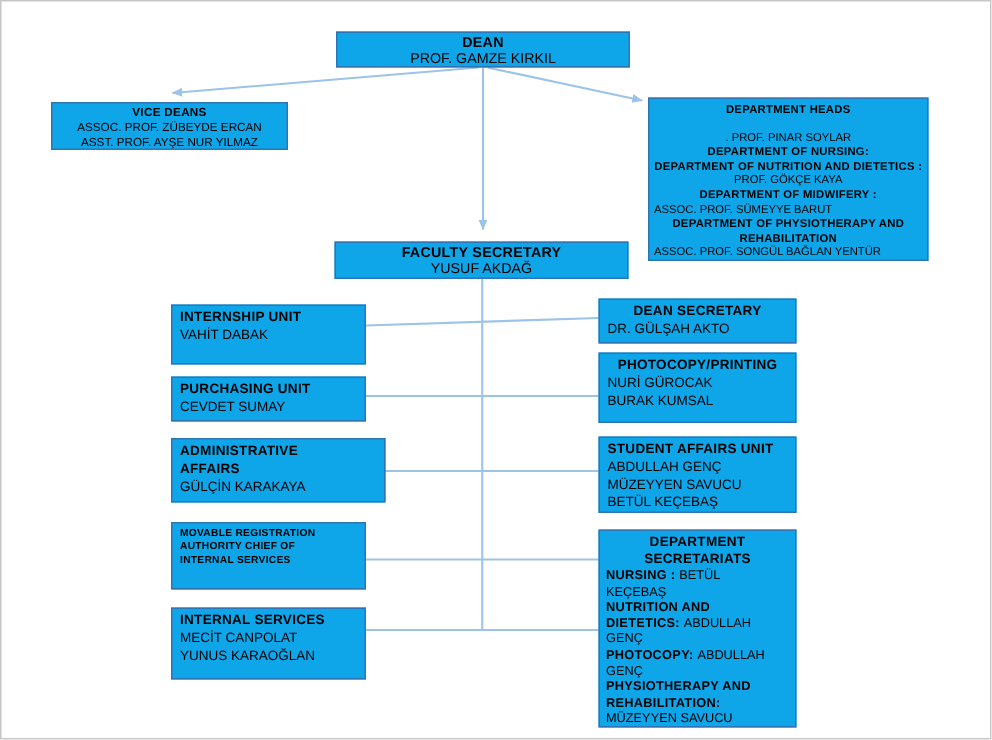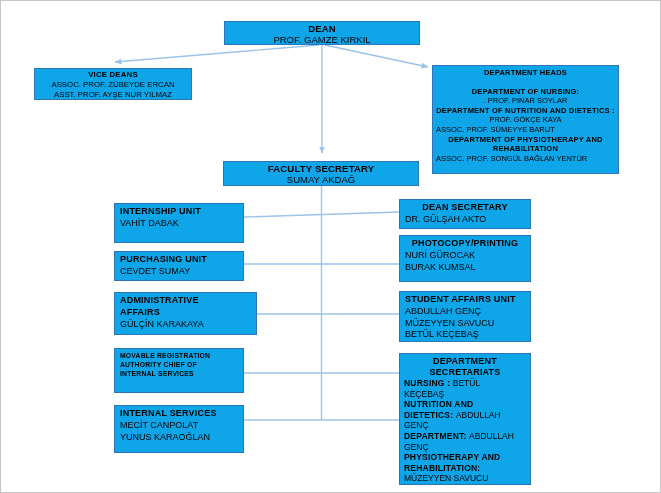--- a/index.html
+++ b/index.html
@@ -76,33 +76,34 @@
 
   <div class="box vice c" style="left:33px;top:67px;width:158px;height:32px">
     <div class="line b">VICE DEANS</div>
     <div class="line">ASSOC. PROF.  ZÜBEYDE ERCAN</div>
     <div class="line">ASST. PROF.  AYŞE NUR YILMAZ</div>
   </div>
 
   <div class="box heads" style="left:431px;top:64px;width:187px;height:109px">
     <div class="line b c">DEPARTMENT HEADS</div>
     <div class="spacer"></div>
+    <div class="line c">. PROF.  PINAR SOYLAR</div>
     <div class="line b c">DEPARTMENT OF NURSING:</div>
-    <div class="line c">. PROF.  PINAR SOYLAR</div>
     <div class="line b c">DEPARTMENT OF NUTRITION AND DIETETICS :</div>
     <div class="line c">PROF. GÖKÇE KAYA</div>
+    <div class="line b c">DEPARTMENT OF MIDWIFERY :</div>
     <div class="line">ASSOC. PROF. SÜMEYYE BARUT</div>
     <div class="line b c">DEPARTMENT  OF PHYSIOTHERAPY AND</div>
     <div class="line b c">REHABILITATION</div>
     <div class="line">ASSOC. PROF. SONGÜL BAĞLAN YENTÜR</div>
   </div>
 
   <div class="box big c" style="left:222px;top:160px;width:196px;height:25px">
     <div class="line b">FACULTY SECRETARY</div>
-    <div class="line">SUMAY AKDAĞ</div>
+    <div class="line">YUSUF AKDAĞ</div>
   </div>
 
   <div class="box unit" style="left:113px;top:202px;width:130px;height:40px">
     <div class="line b">INTERNSHIP UNIT</div>
     <div class="line">VAHİT DABAK</div>
   </div>
 
   <div class="box unit" style="left:113px;top:250px;width:130px;height:30px">
     <div class="line b">PURCHASING UNIT</div>
     <div class="line">CEVDET SUMAY</div>
@@ -145,20 +146,20 @@
   </div>
 
   <div class="box dsec" style="left:398px;top:352px;width:132px;height:132px">
     <div class="tl">DEPARTMENT</div>
     <div class="tl">SECRETARIATS</div>
     <div class="line"><span class="b">NURSING : </span><span>BETÜL</span></div>
     <div class="line"><span class="b"></span><span>KEÇEBAŞ</span></div>
     <div class="line"><span class="b">NUTRITION AND</span><span></span></div>
     <div class="line"><span class="b">DIETETICS: </span><span>ABDULLAH</span></div>
     <div class="line"><span class="b"></span><span>GENÇ</span></div>
-    <div class="line"><span class="b">DEPARTMENT: </span><span>ABDULLAH</span></div>
+    <div class="line"><span class="b">PHOTOCOPY: </span><span>ABDULLAH</span></div>
     <div class="line"><span class="b"></span><span>GENÇ</span></div>
     <div class="line"><span class="b">PHYSIOTHERAPY AND</span><span></span></div>
     <div class="line"><span class="b">REHABILITATION:</span><span></span></div>
     <div class="line"><span class="b"></span><span>MÜZEYYEN SAVUCU</span></div>
   </div>
 
 </div>
 
 </body></html>

